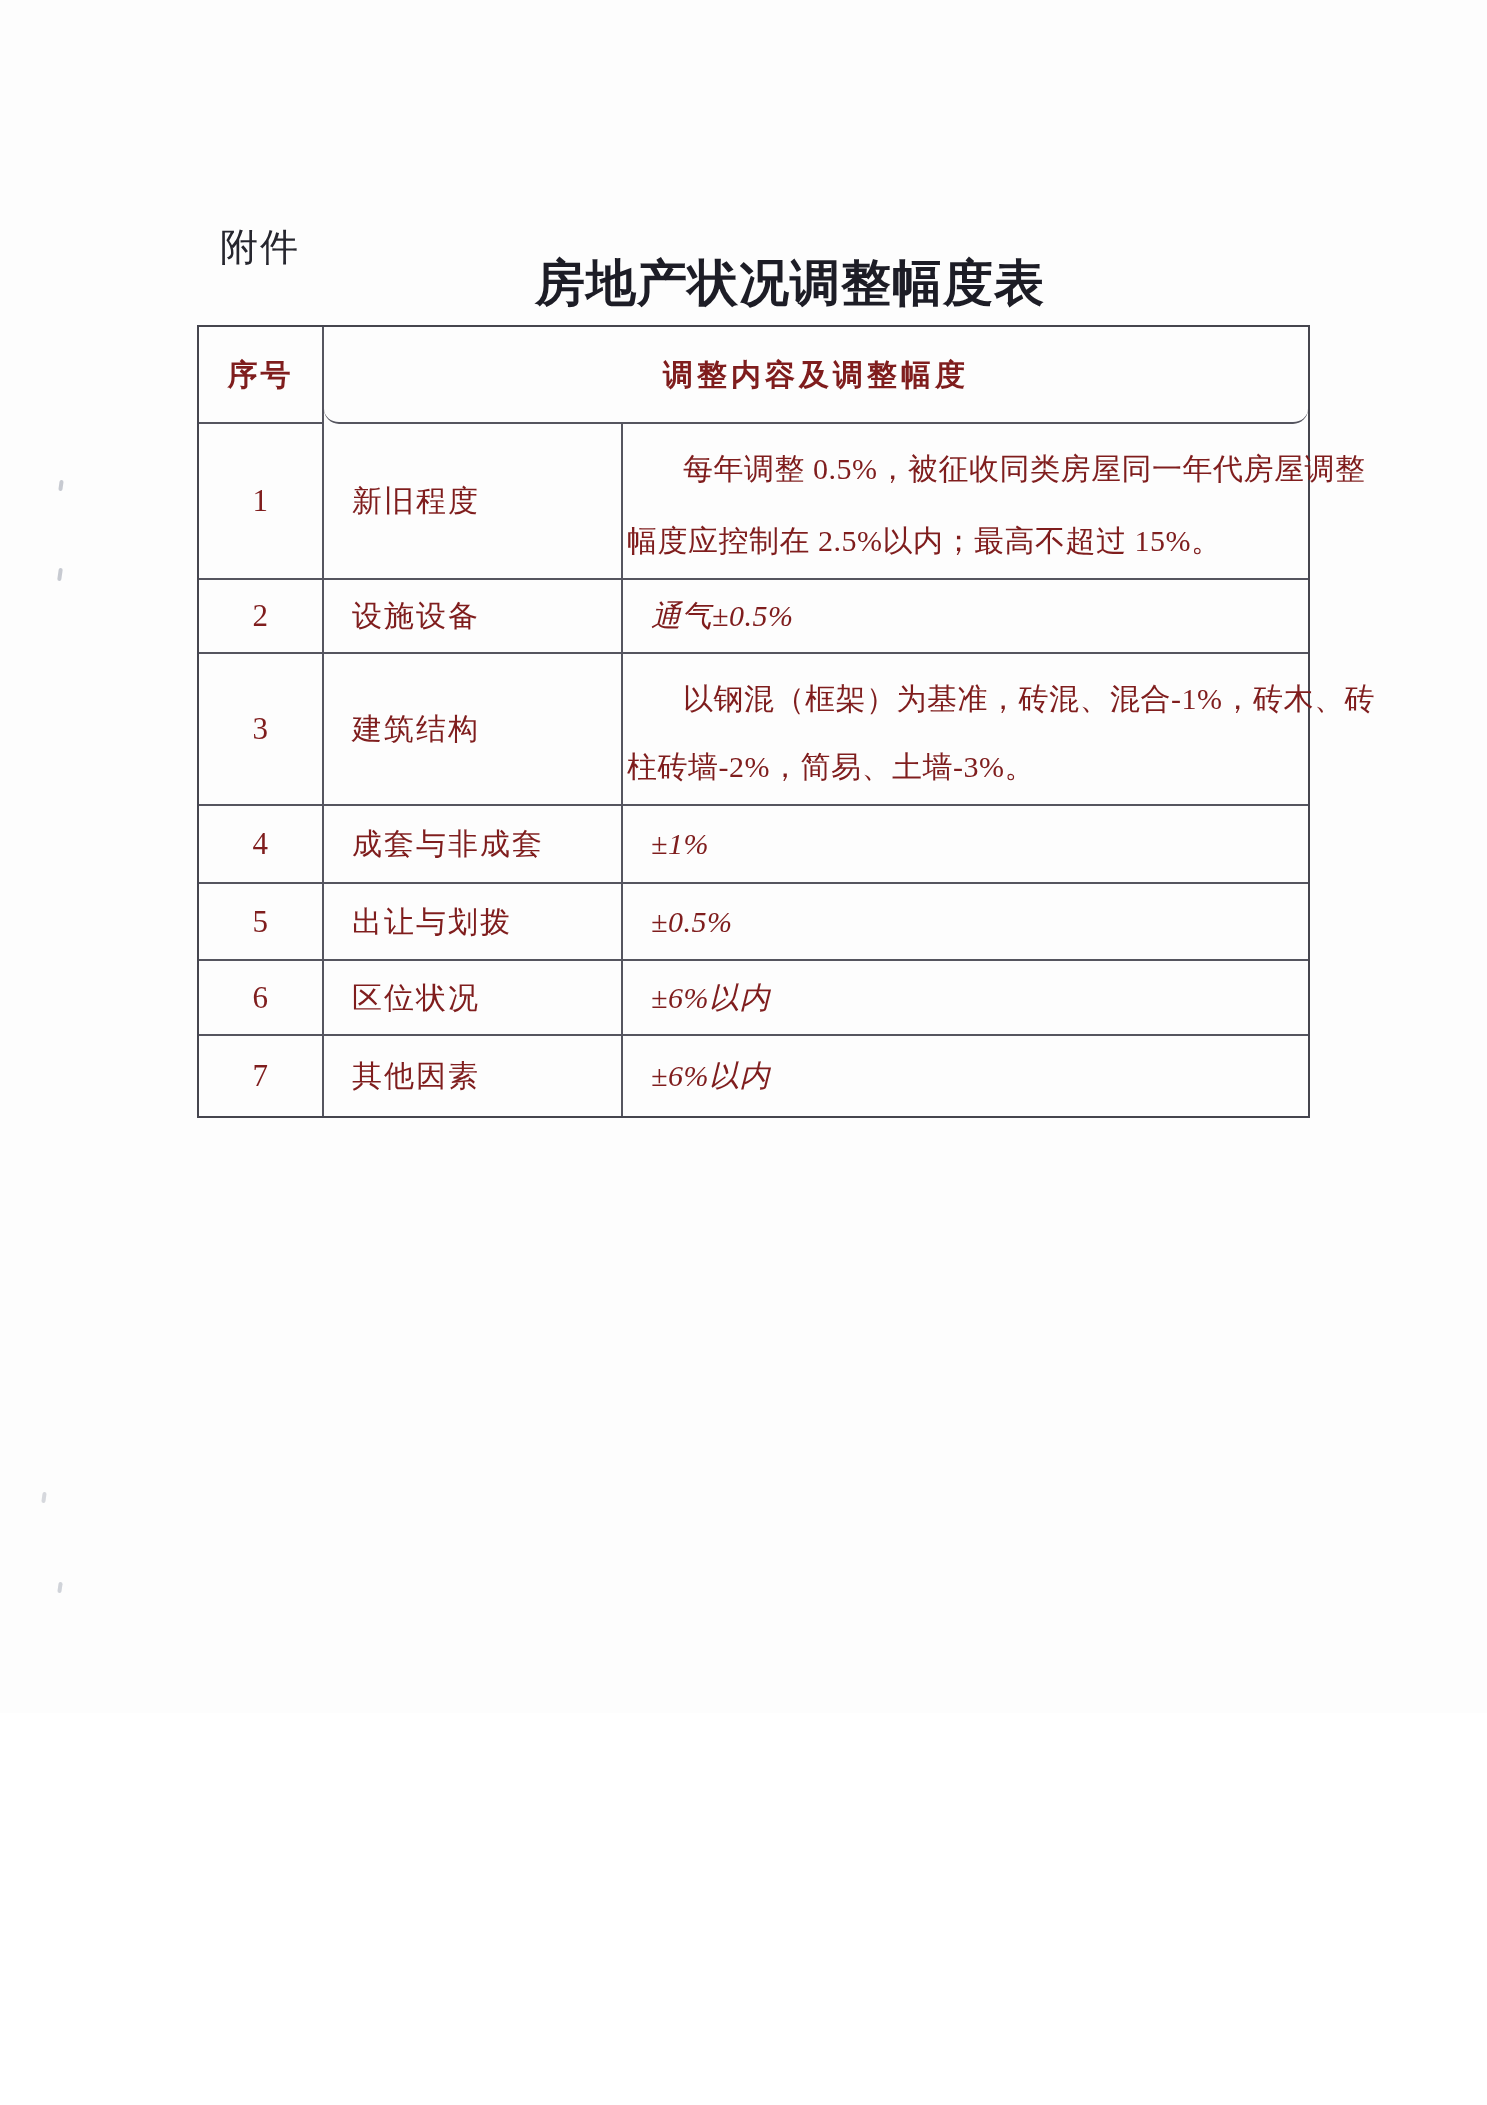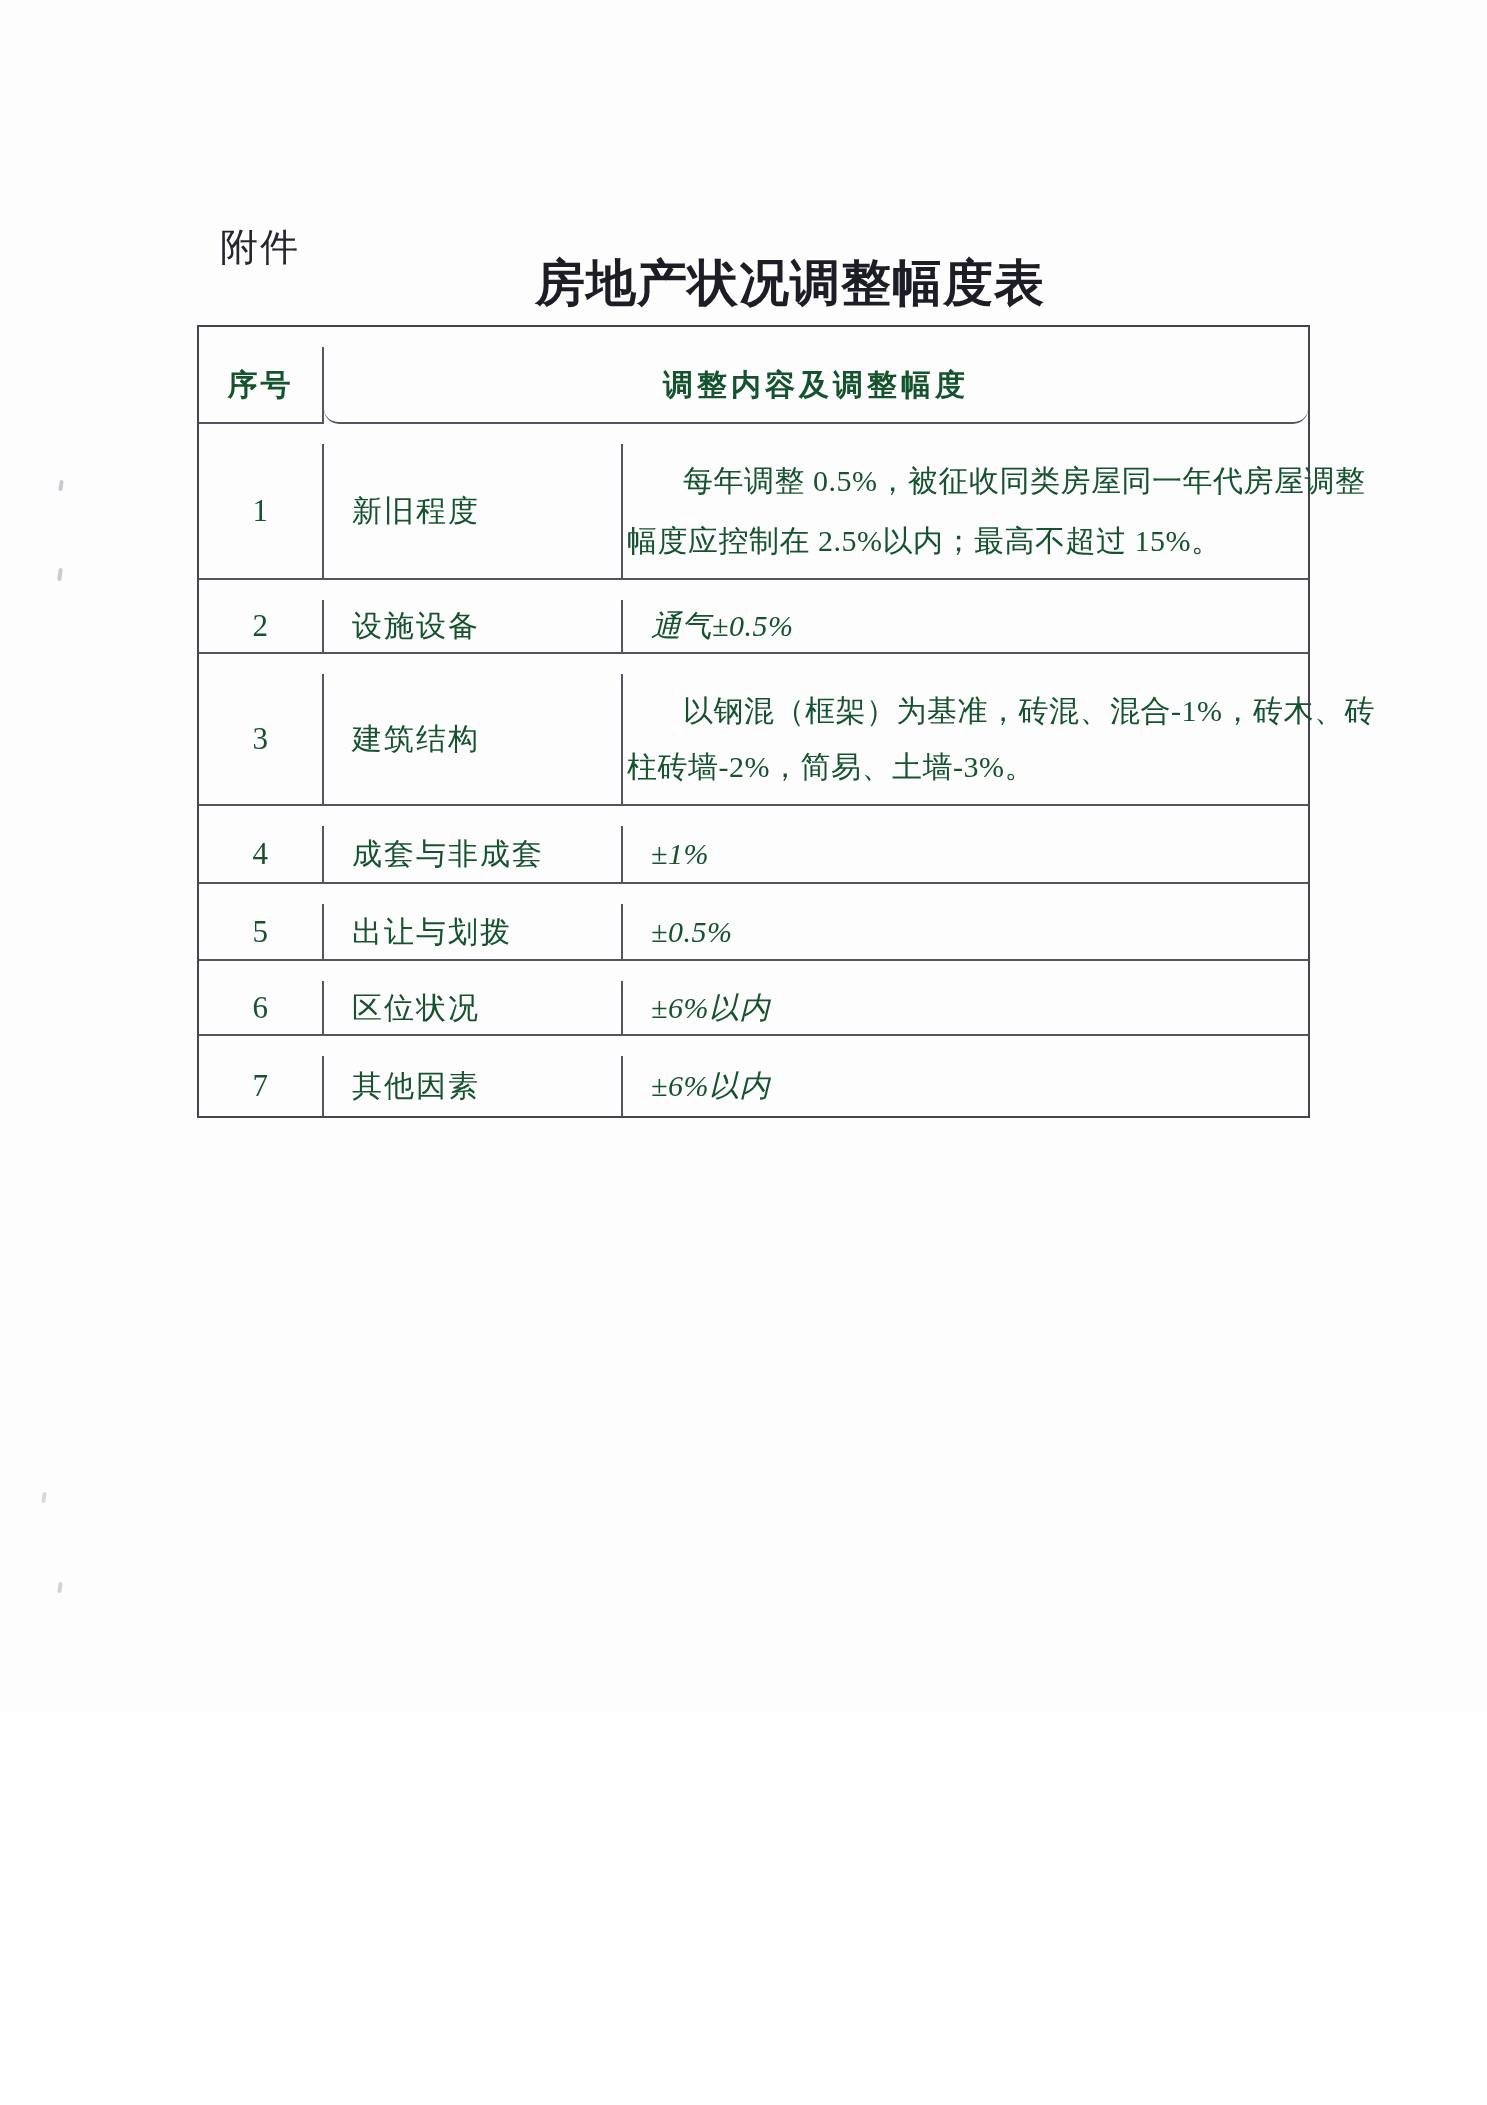--- a/index.html
+++ b/index.html
@@ -43,24 +43,23 @@
     height: 793px;
     border: 2px solid #45454e;
     box-sizing: border-box;
     display: grid;
     grid-template-columns: 125px 299px 685px;
     grid-template-rows: 97px 156px 74px 152px 78px 77px 75px 80px;
   }
   .cell {
     box-sizing: border-box;
     font-size: 30px;
-    color: #14532d;
+    color: #7f1d1d;
     letter-spacing: 0.5px;
     line-height: 42px;
-    margin-top: 20px;
   }
   .b-right  { border-right: 2px solid #55555f; }
   .b-bottom { border-bottom: 2px solid #55555f; }
   .hdr-serial {
     display: flex; align-items: center; justify-content: center;
     font-weight: 600; letter-spacing: 3px;
   }
   .hdr-main {
     grid-column: 2 / 4;
     display: flex; align-items: center; justify-content: center;
@@ -75,21 +74,21 @@
     padding-left: 28px;
     letter-spacing: 2px;
   }
   .content-single {
     display: flex; align-items: center;
     padding-left: 28px;
     font-style: italic;
   }
   .content-multi {
     display: flex; flex-direction: column; justify-content: space-between;
-    padding: 16px 6px 16px 4px;
+    padding: 24px 6px 16px 4px;
   }
   .content-multi .line { white-space: nowrap; }
   .content-multi .line.indent { text-indent: 56px; }
   .page-number {
     position: absolute;
     left: 1160px;
     top: 1850px;
     width: 160px;
     text-align: center;
     font-size: 34px;

